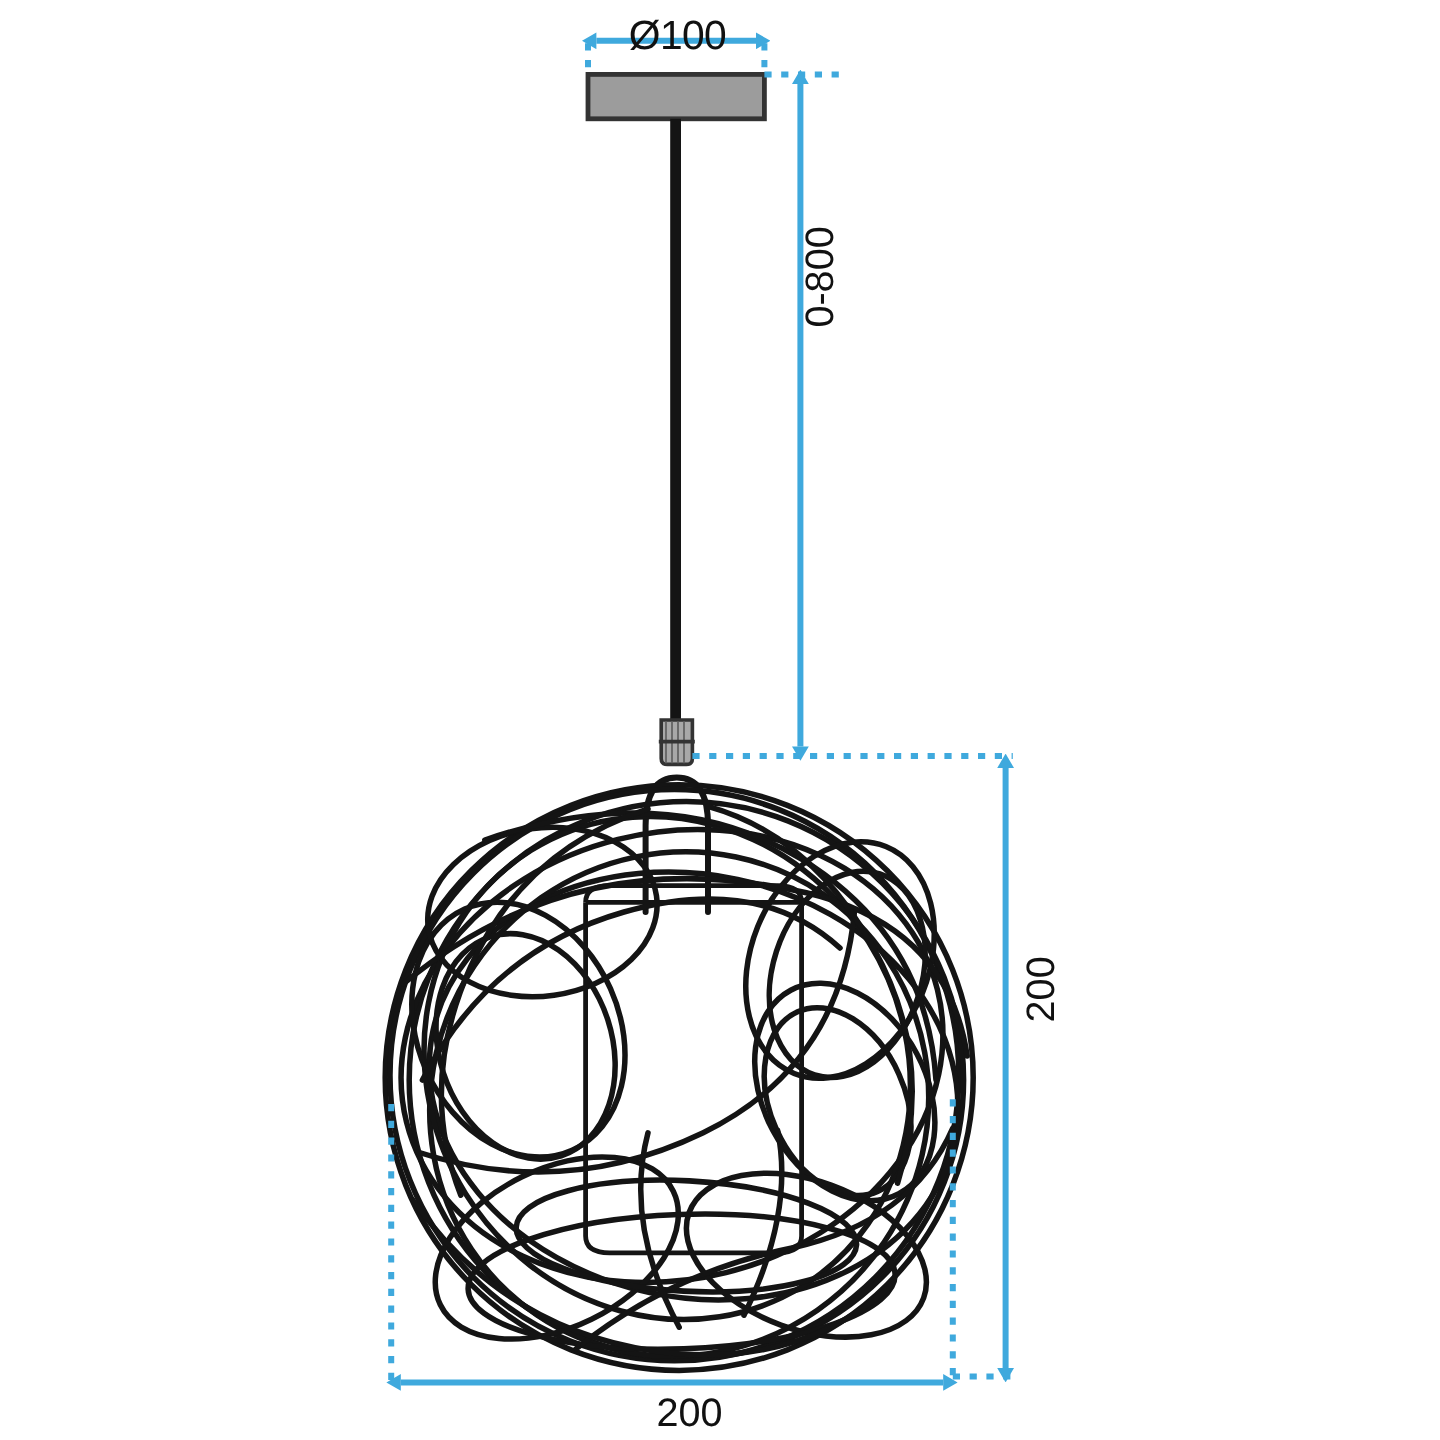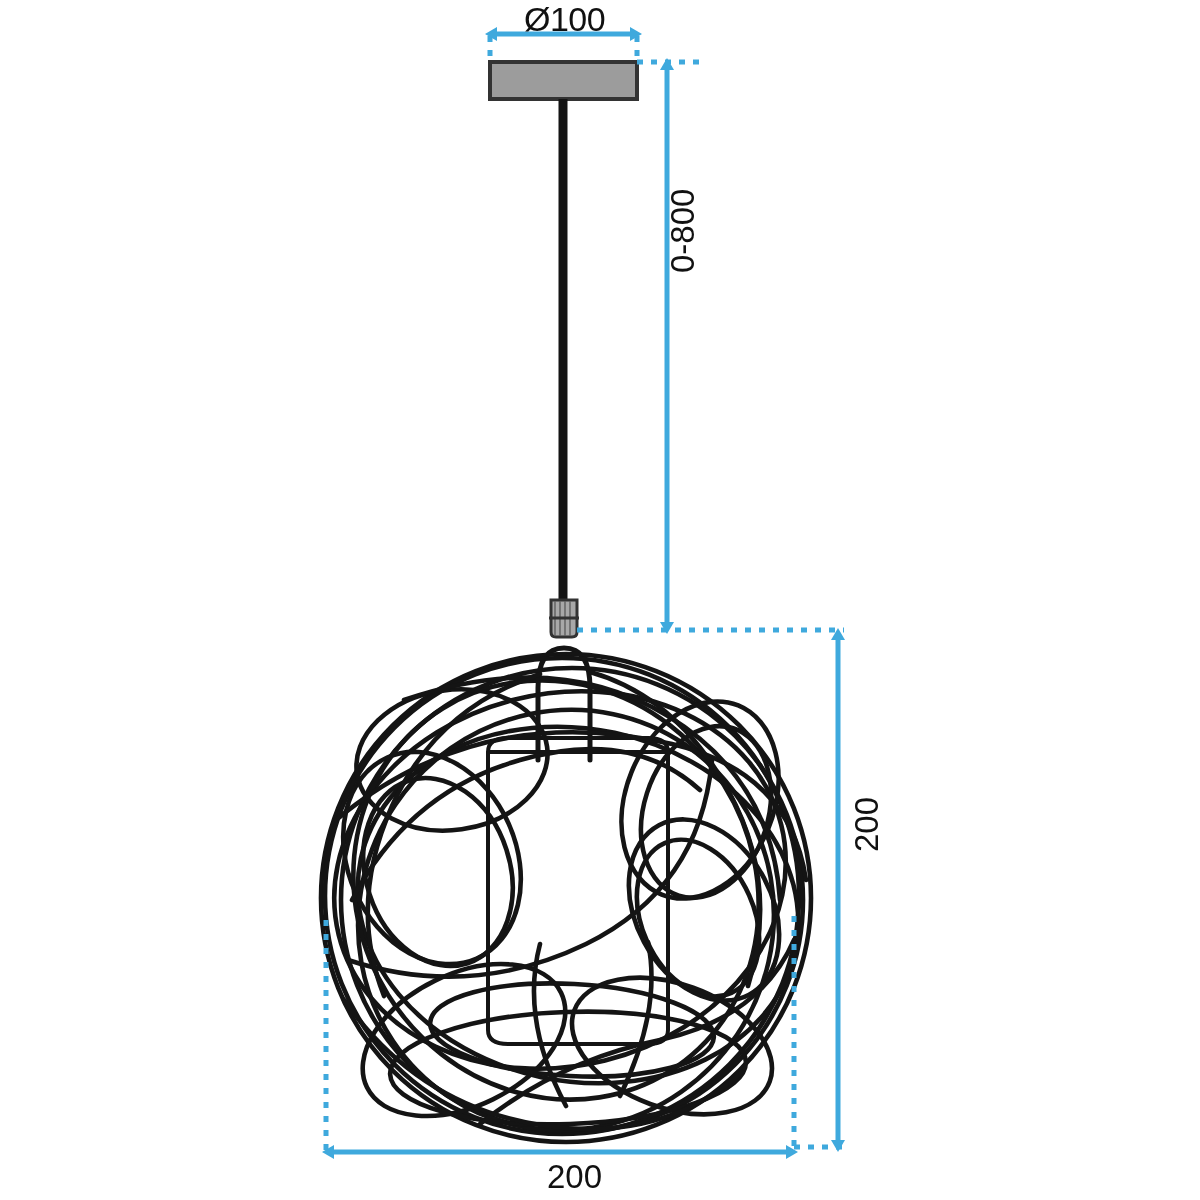--- a/index.html
+++ b/index.html
@@ -28,21 +28,21 @@
     position: absolute;
     color: #111111;
     font-family: "Liberation Sans", sans-serif;
     font-weight: 400;
     white-space: nowrap;
     line-height: 1;
     user-select: none;
   }
   #label-diameter {
     left: 524px;
-    top: 2px;
+    top: 13px;
     font-size: 34px;
     letter-spacing: -0.5px;
   }
   #label-drop {
     left: 0;
     top: 0;
     font-size: 33px;
     transform: translate(666px, 273px) rotate(-90deg);
     transform-origin: 0 0;
   }

